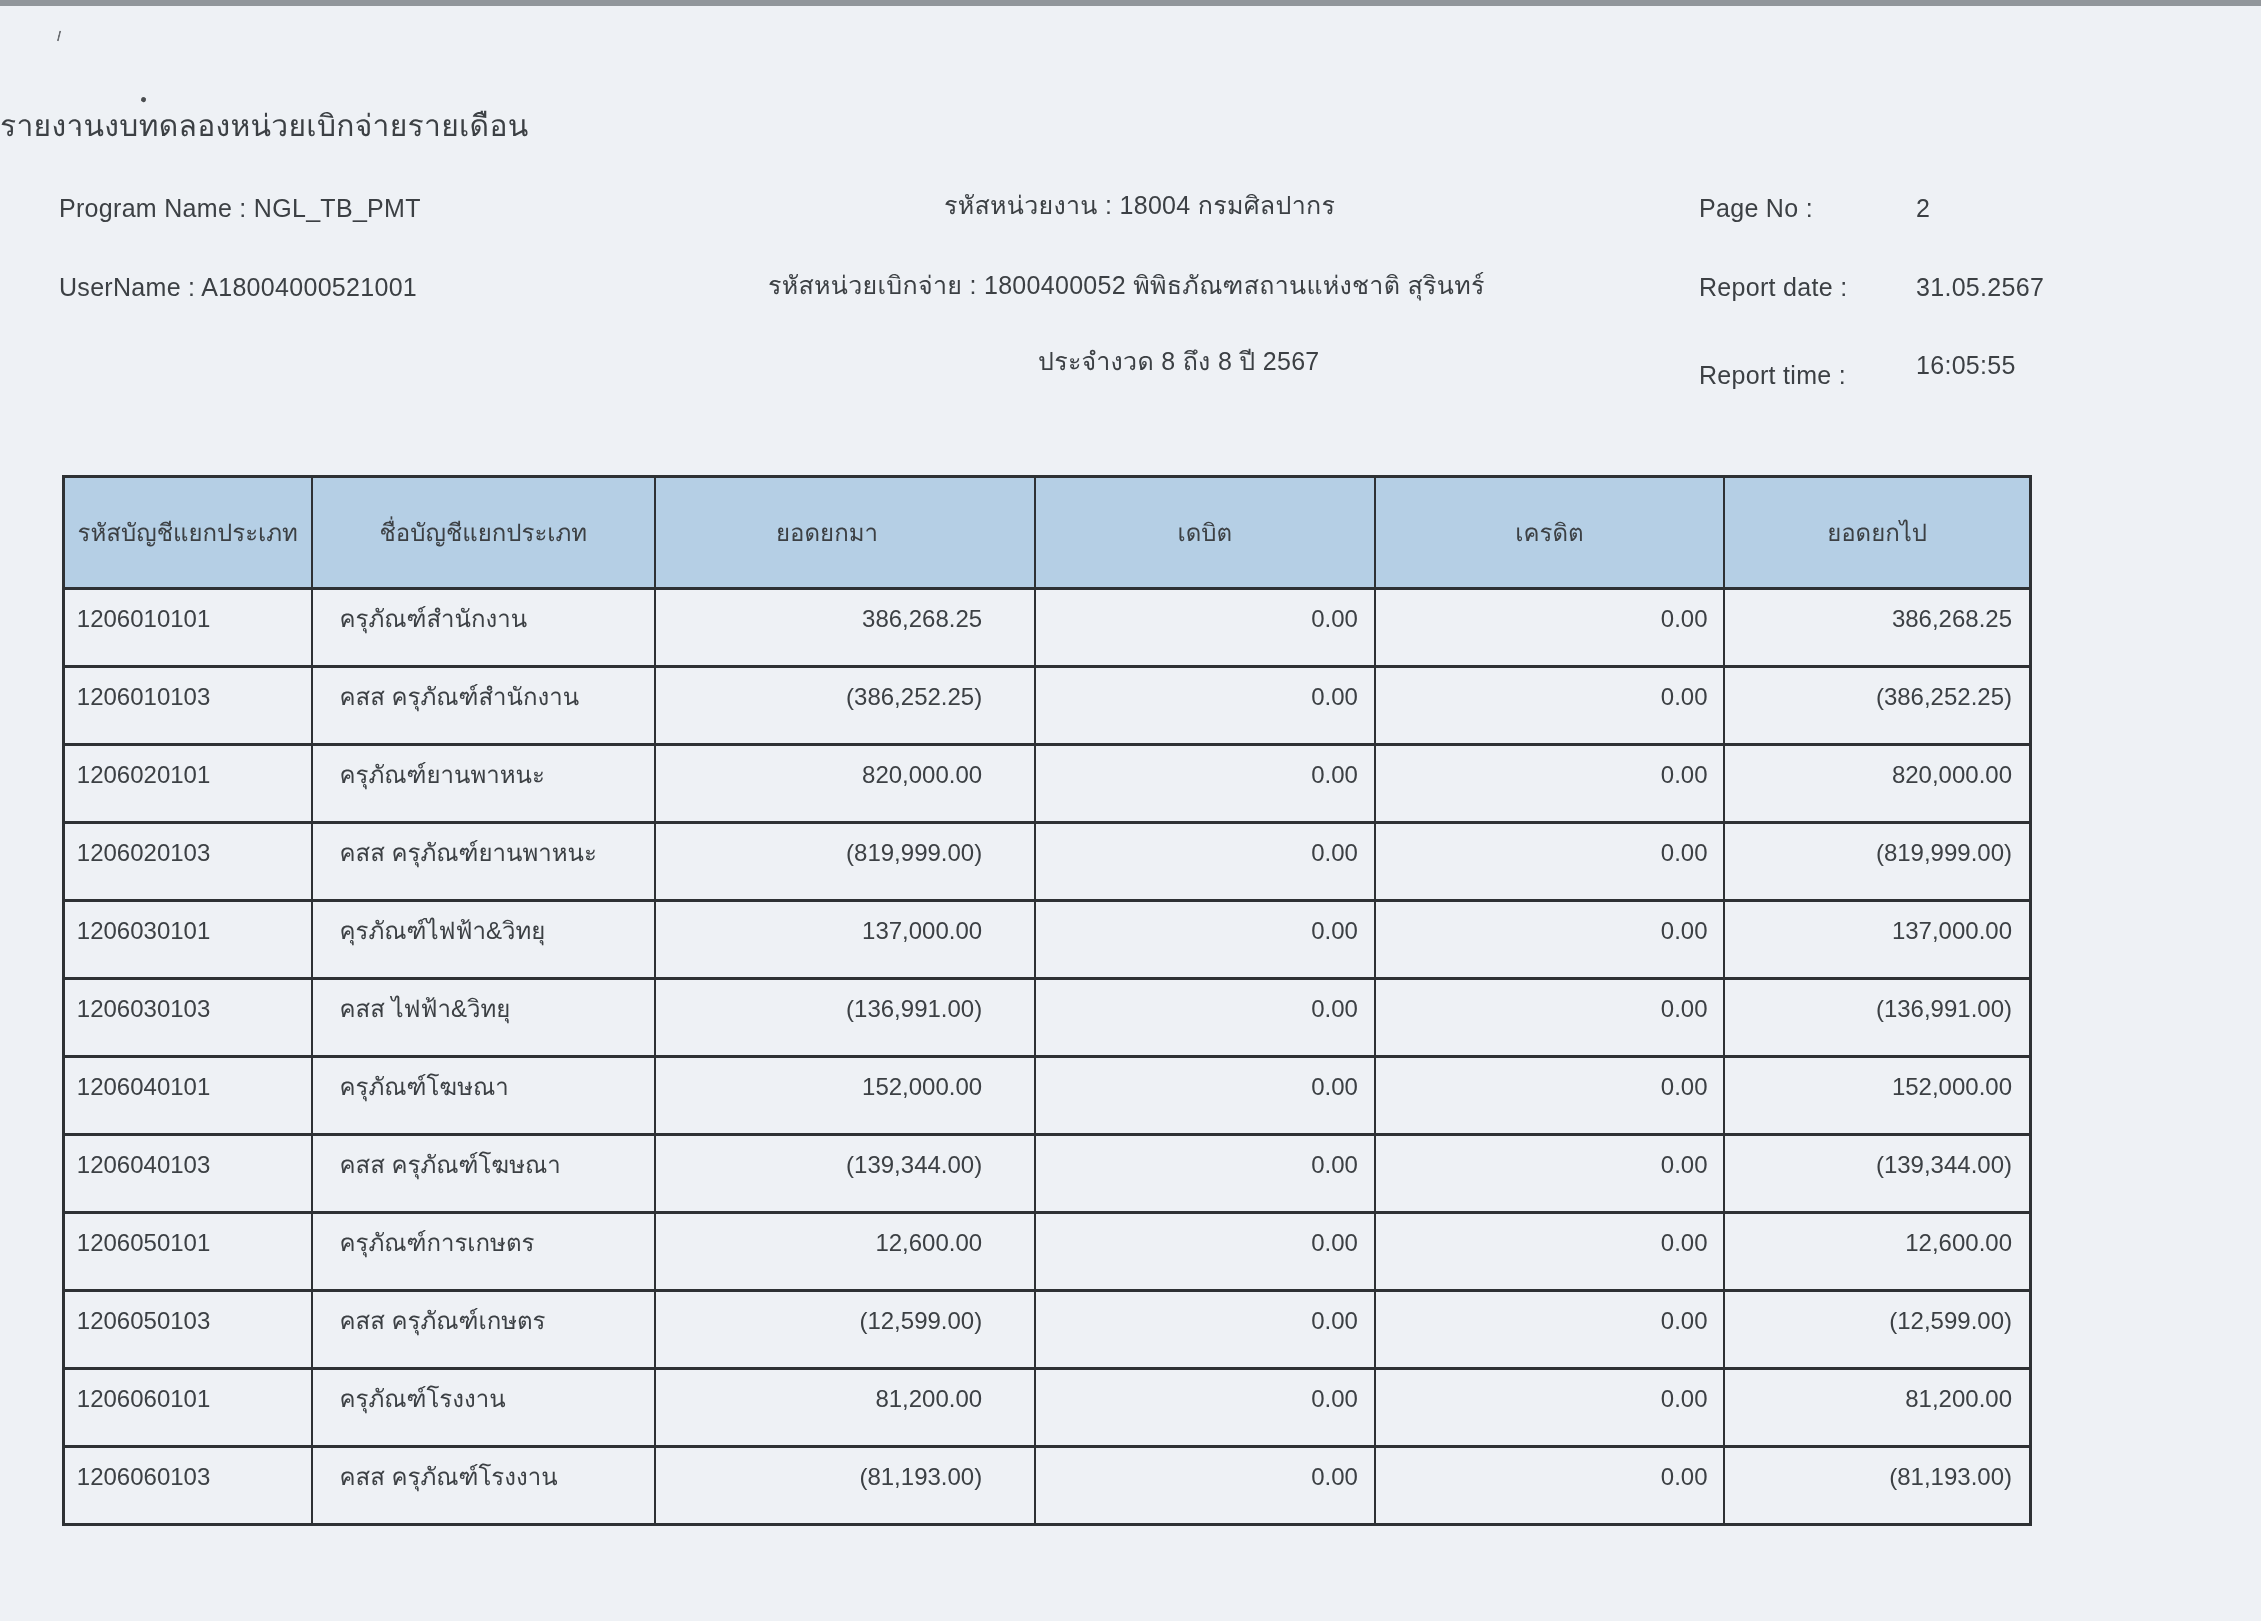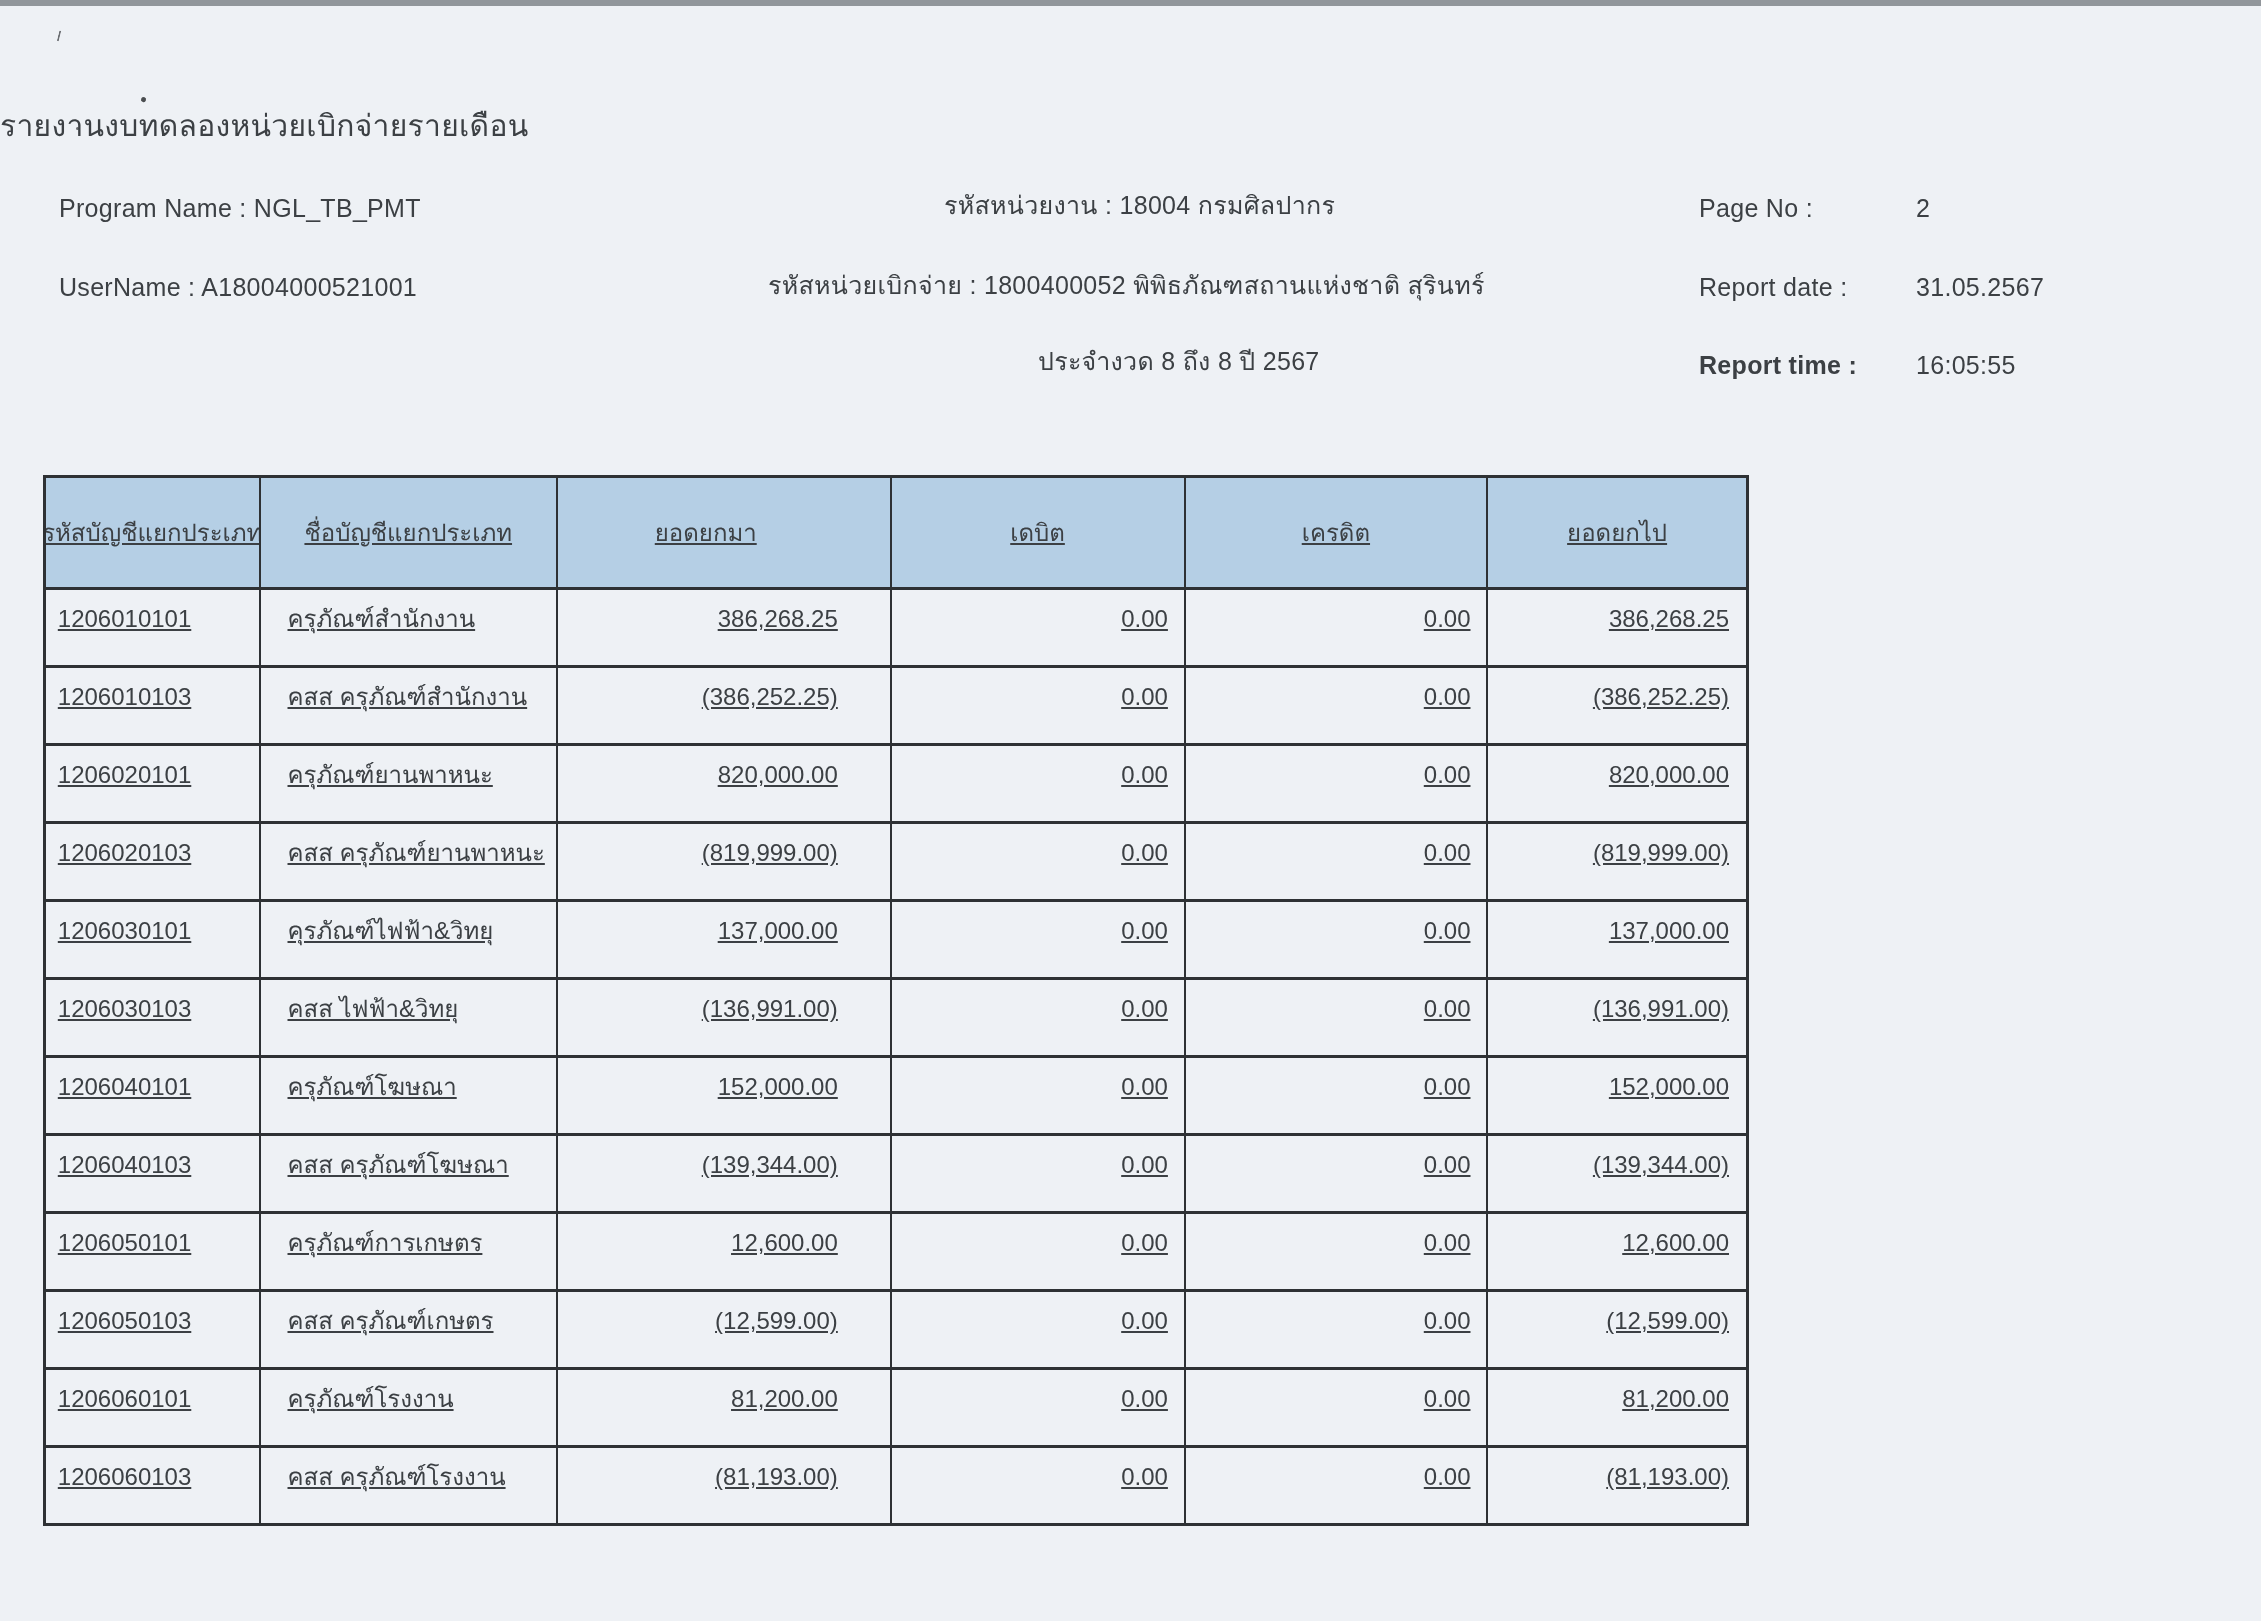--- a/index.html
+++ b/index.html
@@ -30,25 +30,24 @@
     position:absolute;left:58px;top:31px;width:6.5px;height:10.5px;
     border-left:2.6px solid #55585c;border-radius:1.3px;transform:rotate(14deg);opacity:.85;
   }
   .hdr-text{position:absolute;white-space:nowrap;font-size:25px;line-height:1.5;letter-spacing:0.3px;}
   .title{
     position:absolute;left:0;right:0;top:102px;text-align:left;
     font-size:30px;letter-spacing:0.3px;
   }
   
   .tbl{
-    position:absolute;left:43px;top:475px;width:1706px;height:1051px;
+    position:absolute;left:62px;top:475px;width:1970px;height:1051px;
     border:3.9px solid var(--border);
     display:flex;flex-direction:column;
     background:transparent;
-    text-decoration:underline;
   }
   .row{display:flex;flex:1;border-top:3.3px solid var(--border);}
   .row.head{
     flex:0 0 109px;border-top:none;
     background:var(--header-fill);
   }
   .cell{
     border-left:2px solid var(--border);
     font-size:24px;line-height:1.25;
     padding-top:14.4px;white-space:nowrap;overflow:hidden;
@@ -82,21 +81,21 @@
   <div class="hdr-text" style="left:944px;top:187px;">รหัสหน่วยงาน : 18004 กรมศิลปากร</div>
   <div class="hdr-text" style="left:1699px;top:190px;">Page No :</div>
   <div class="hdr-text" style="left:1916px;top:190px;">2</div>
 
   <div class="hdr-text" style="left:59px;top:269px;">UserName : A18004000521001</div>
   <div class="hdr-text" style="left:768px;top:267px;">รหัสหน่วยเบิกจ่าย : 1800400052 พิพิธภัณฑสถานแห่งชาติ สุรินทร์</div>
   <div class="hdr-text" style="left:1699px;top:269px;">Report date :</div>
   <div class="hdr-text" style="left:1916px;top:269px;">31.05.2567</div>
 
   <div class="hdr-text" style="left:1006px;top:343px;margin-left:32px;">ประจำงวด 8 ถึง 8 ปี 2567</div>
-  <div class="hdr-text" style="left:1699px;top:347px;font-weight:bold;">Report time :</div>
+  <div class="hdr-text" style="left:1699px;top:357px;">Report time :</div>
   <div class="hdr-text" style="left:1916px;top:347px;">16:05:55</div>
 
   <div class="tbl">
     <div class="row head">
       <div class="cell c1">รหัสบัญชีแยกประเภท</div>
       <div class="cell c2">ชื่อบัญชีแยกประเภท</div>
       <div class="cell c3">ยอดยกมา</div>
       <div class="cell c4">เดบิต</div>
       <div class="cell c5">เครดิต</div>
       <div class="cell c6">ยอดยกไป</div>

